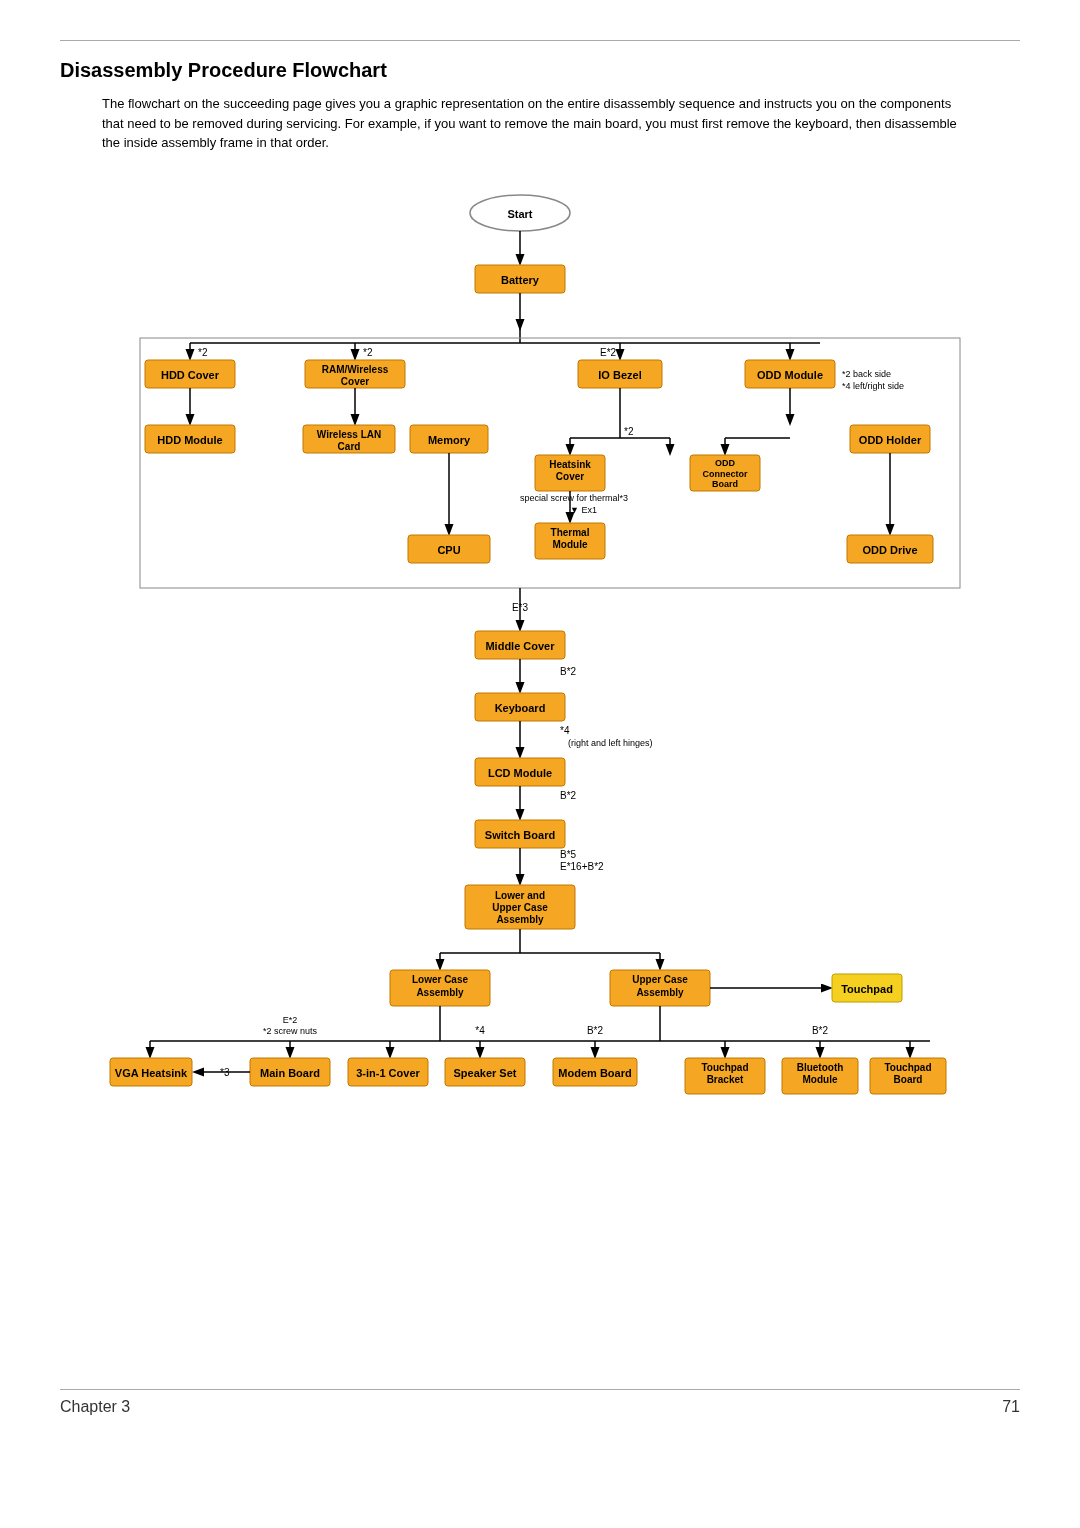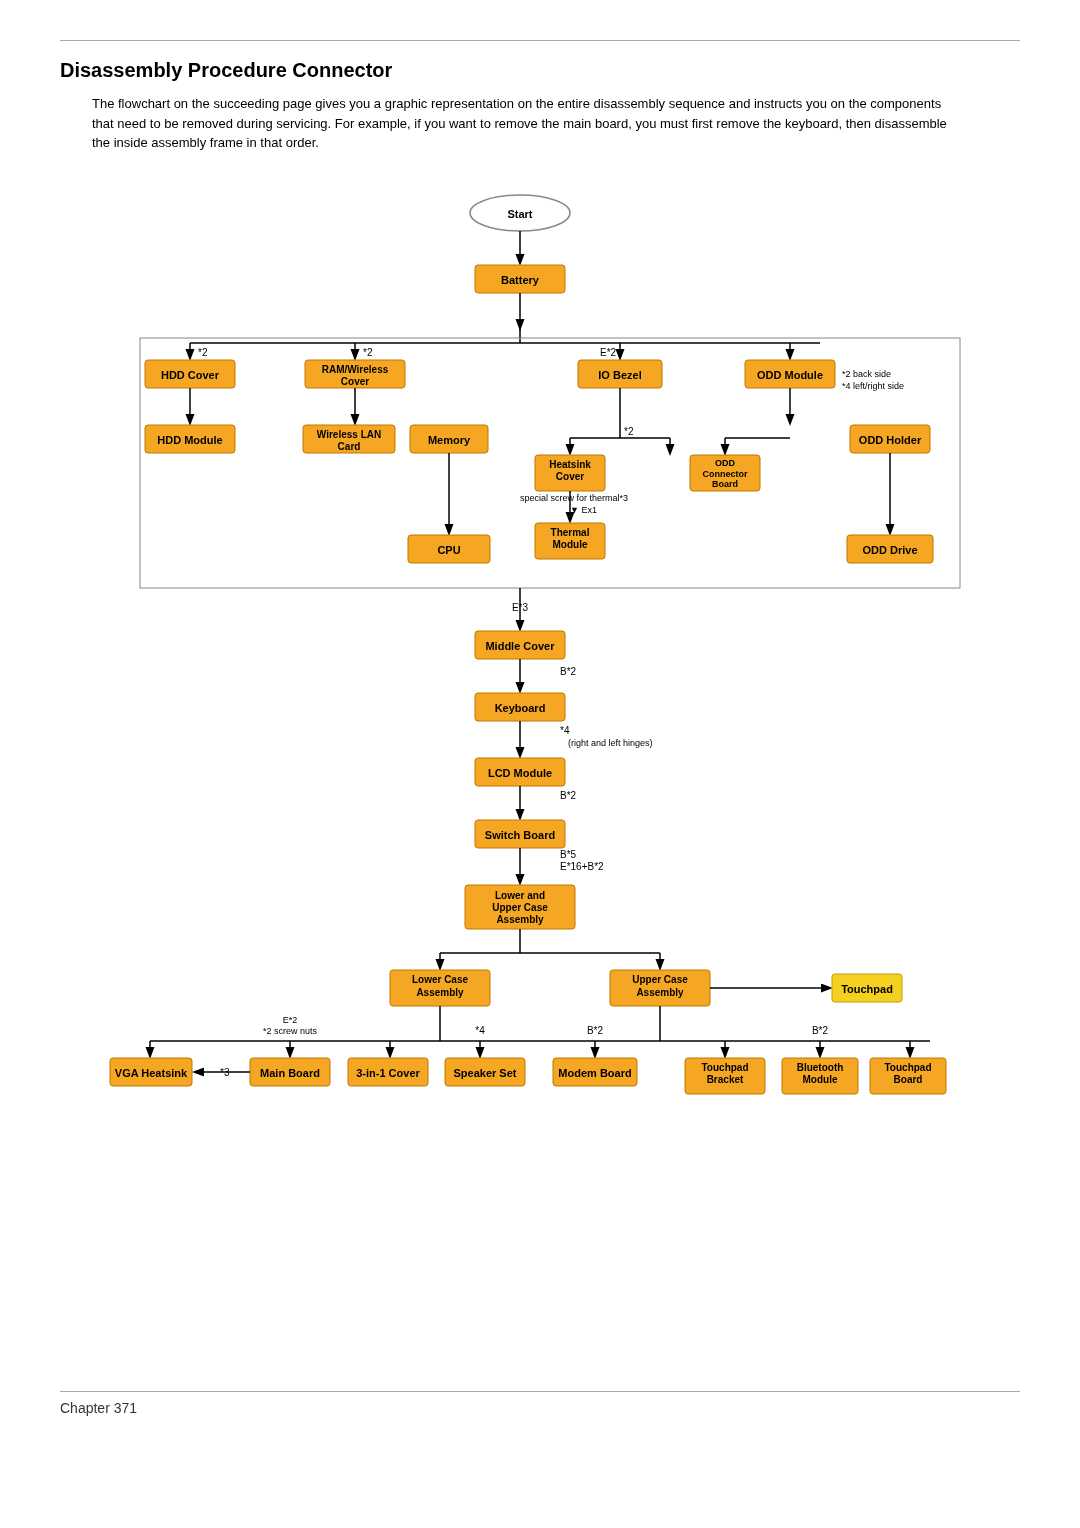--- a/index.html
+++ b/index.html
@@ -20,48 +20,49 @@
       margin-bottom: 18px;
     }
     h1 {
       font-size: 20px;
       font-weight: bold;
       margin-bottom: 12px;
     }
     .description {
       font-size: 13px;
       line-height: 1.5;
-      margin-left: 32px;
+      margin-left: 42px;
       margin-bottom: 30px;
       max-width: 860px;
     }
     .flowchart-container {
       position: relative;
       width: 900px;
       margin: 0 auto;
     }
     .footer {
       position: absolute;
       bottom: 30px;
       left: 60px;
       right: 60px;
       display: flex;
-      font-size: 14px;
+      justify-content: space-between;
+      font-size: 16px;
       color: #333;
       border-top: 1px solid #aaa;
       padding-top: 8px;
     }
   </style>
 </head>
 <body>
 
 <div class="page">
   <div class="top-border"></div>
 
-  <h1>Disassembly Procedure Connector</h1>
+  <h1>Disassembly Procedure Flowchart</h1>
   <p class="description">The flowchart on the succeeding page gives you a graphic representation on the entire disassembly sequence and instructs you on the components that need to be removed during servicing. For example, if you want to remove the main board, you must first remove the keyboard, then disassemble the inside assembly frame in that order.</p>
 
   <div class="flowchart-container">
     <svg width="900" height="1200" viewBox="0 0 900 1200" xmlns="http://www.w3.org/2000/svg" style="overflow:visible;">
       <defs>
         <marker id="arrow" markerWidth="8" markerHeight="8" refX="6" refY="3" orient="auto">
           <path d="M0,0 L0,6 L8,3 z" fill="#000"></path>
         </marker>
         <marker id="arrow-left" markerWidth="8" markerHeight="8" refX="2" refY="3" orient="auto">
           <path d="M8,0 L8,6 L0,3 z" fill="#000"></path>

